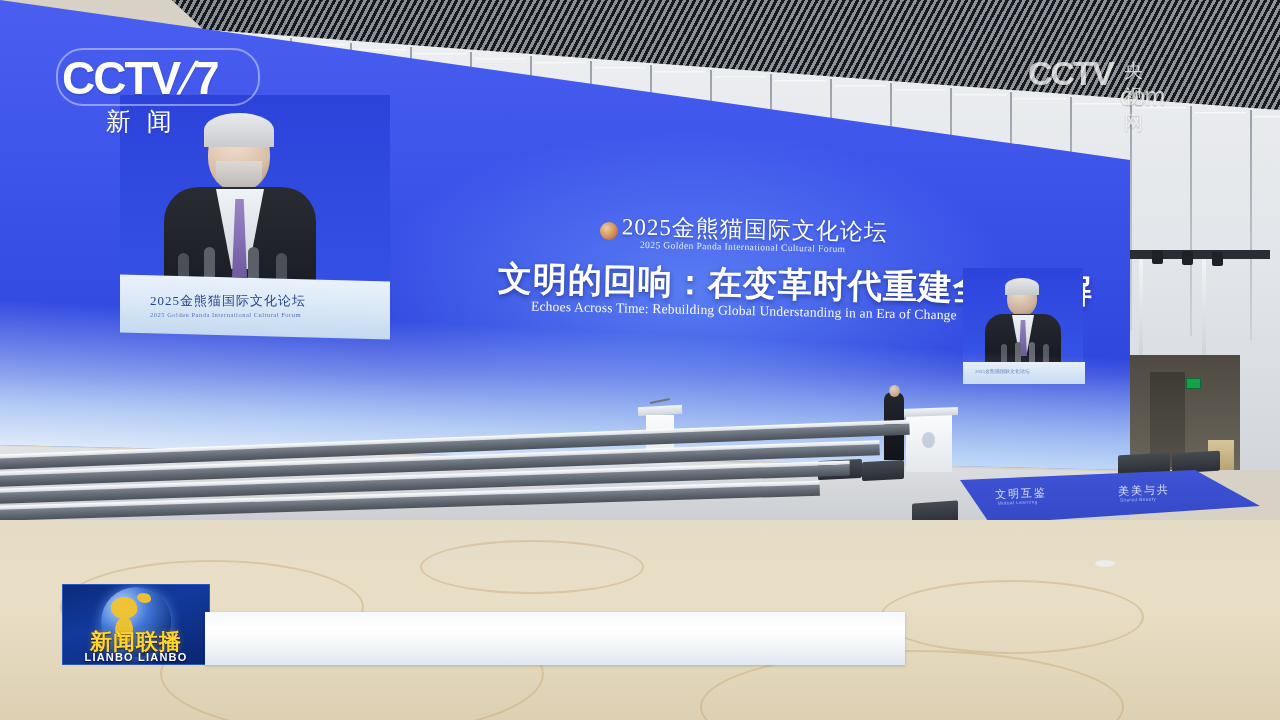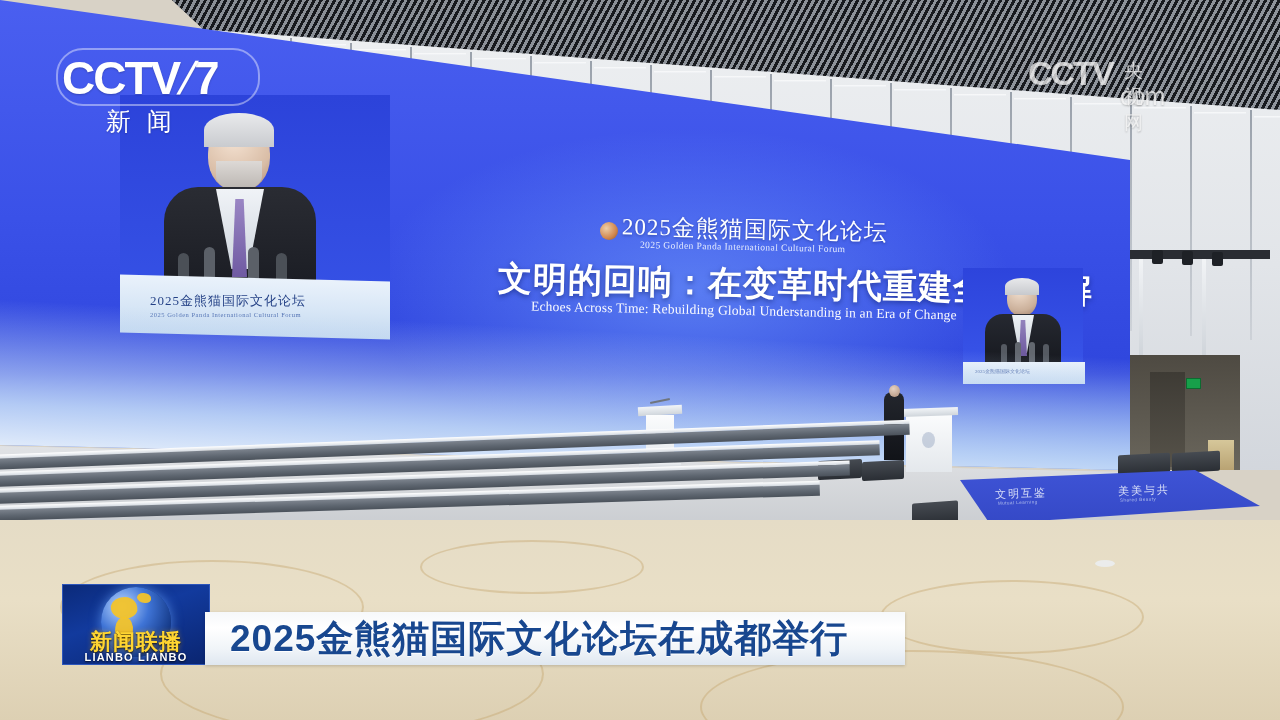--- a/index.html
+++ b/index.html
@@ -628,15 +628,14 @@
   <div class="lt-logo">
     <div class="lt-globe">
       <div class="lt-cont" style="left:10px;top:10px;width:26px;height:22px;transform:rotate(-14deg);"></div>
       <div class="lt-cont" style="left:14px;top:30px;width:18px;height:26px;transform:rotate(8deg);"></div>
       <div class="lt-cont" style="left:36px;top:6px;width:14px;height:10px;"></div>
     </div>
     <div class="lt-cn">新闻联播</div>
     <div class="lt-en">LIANBO  LIANBO</div>
   </div>
   <div class="lt-bar"></div>
-  <div class="lt-title">2025金熊猫国际文化论坛在成都举行</div>
 
 </div>
 
 </body></html>

